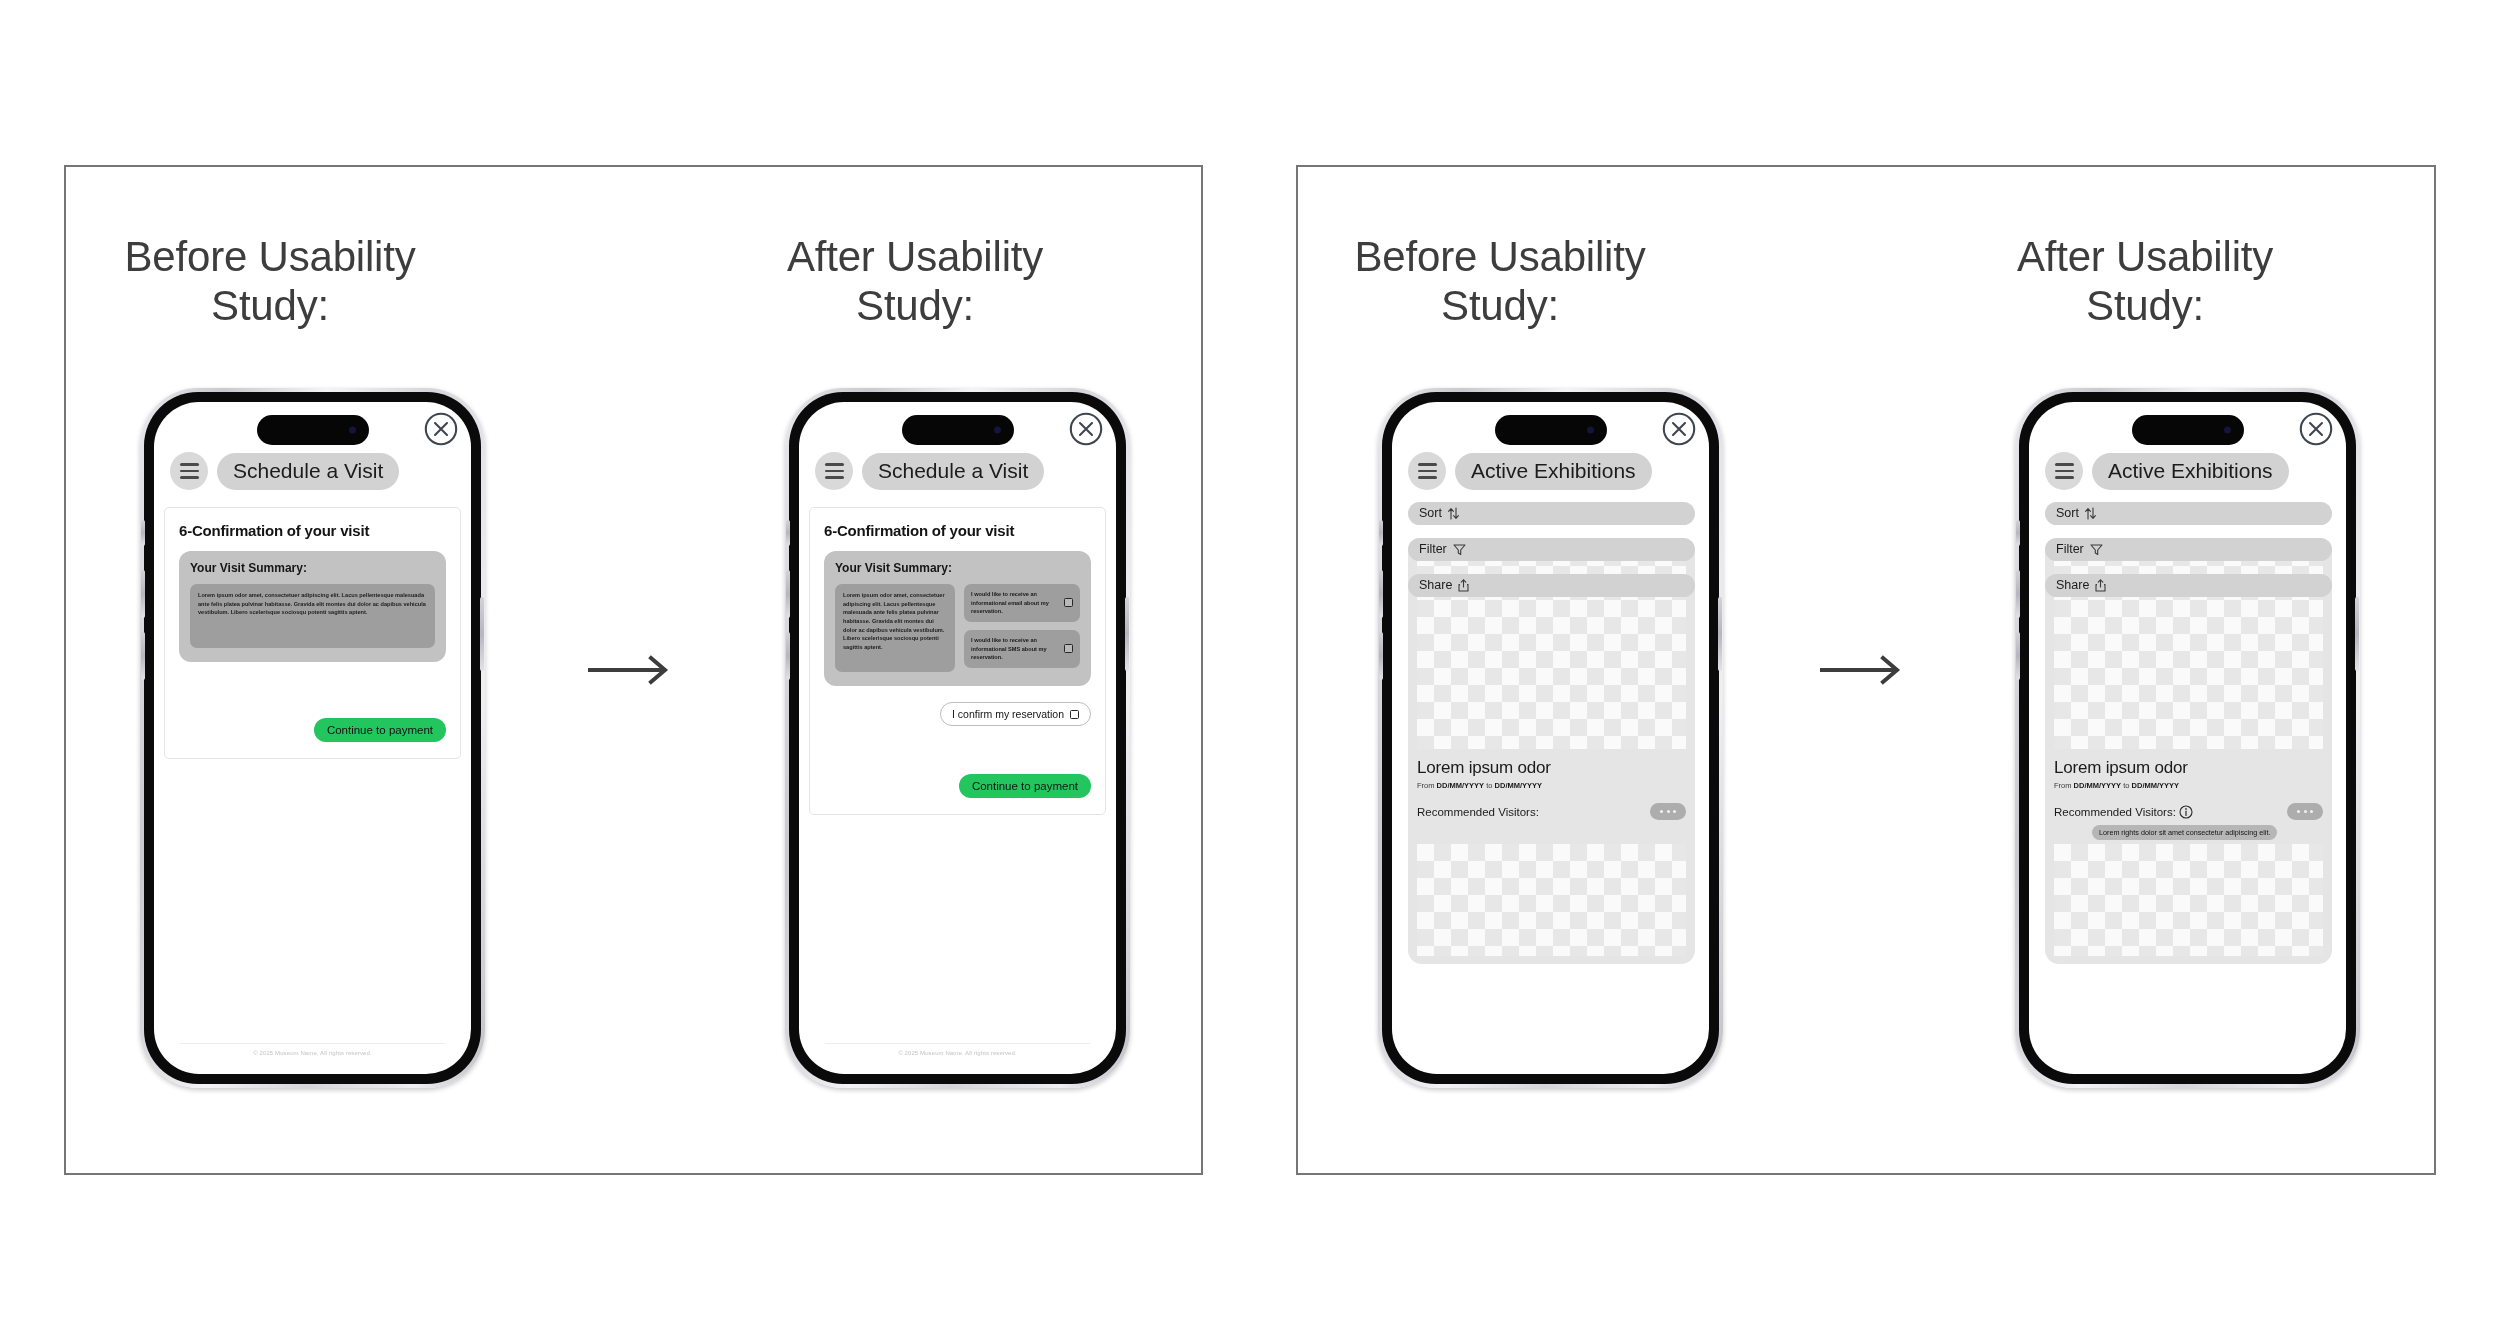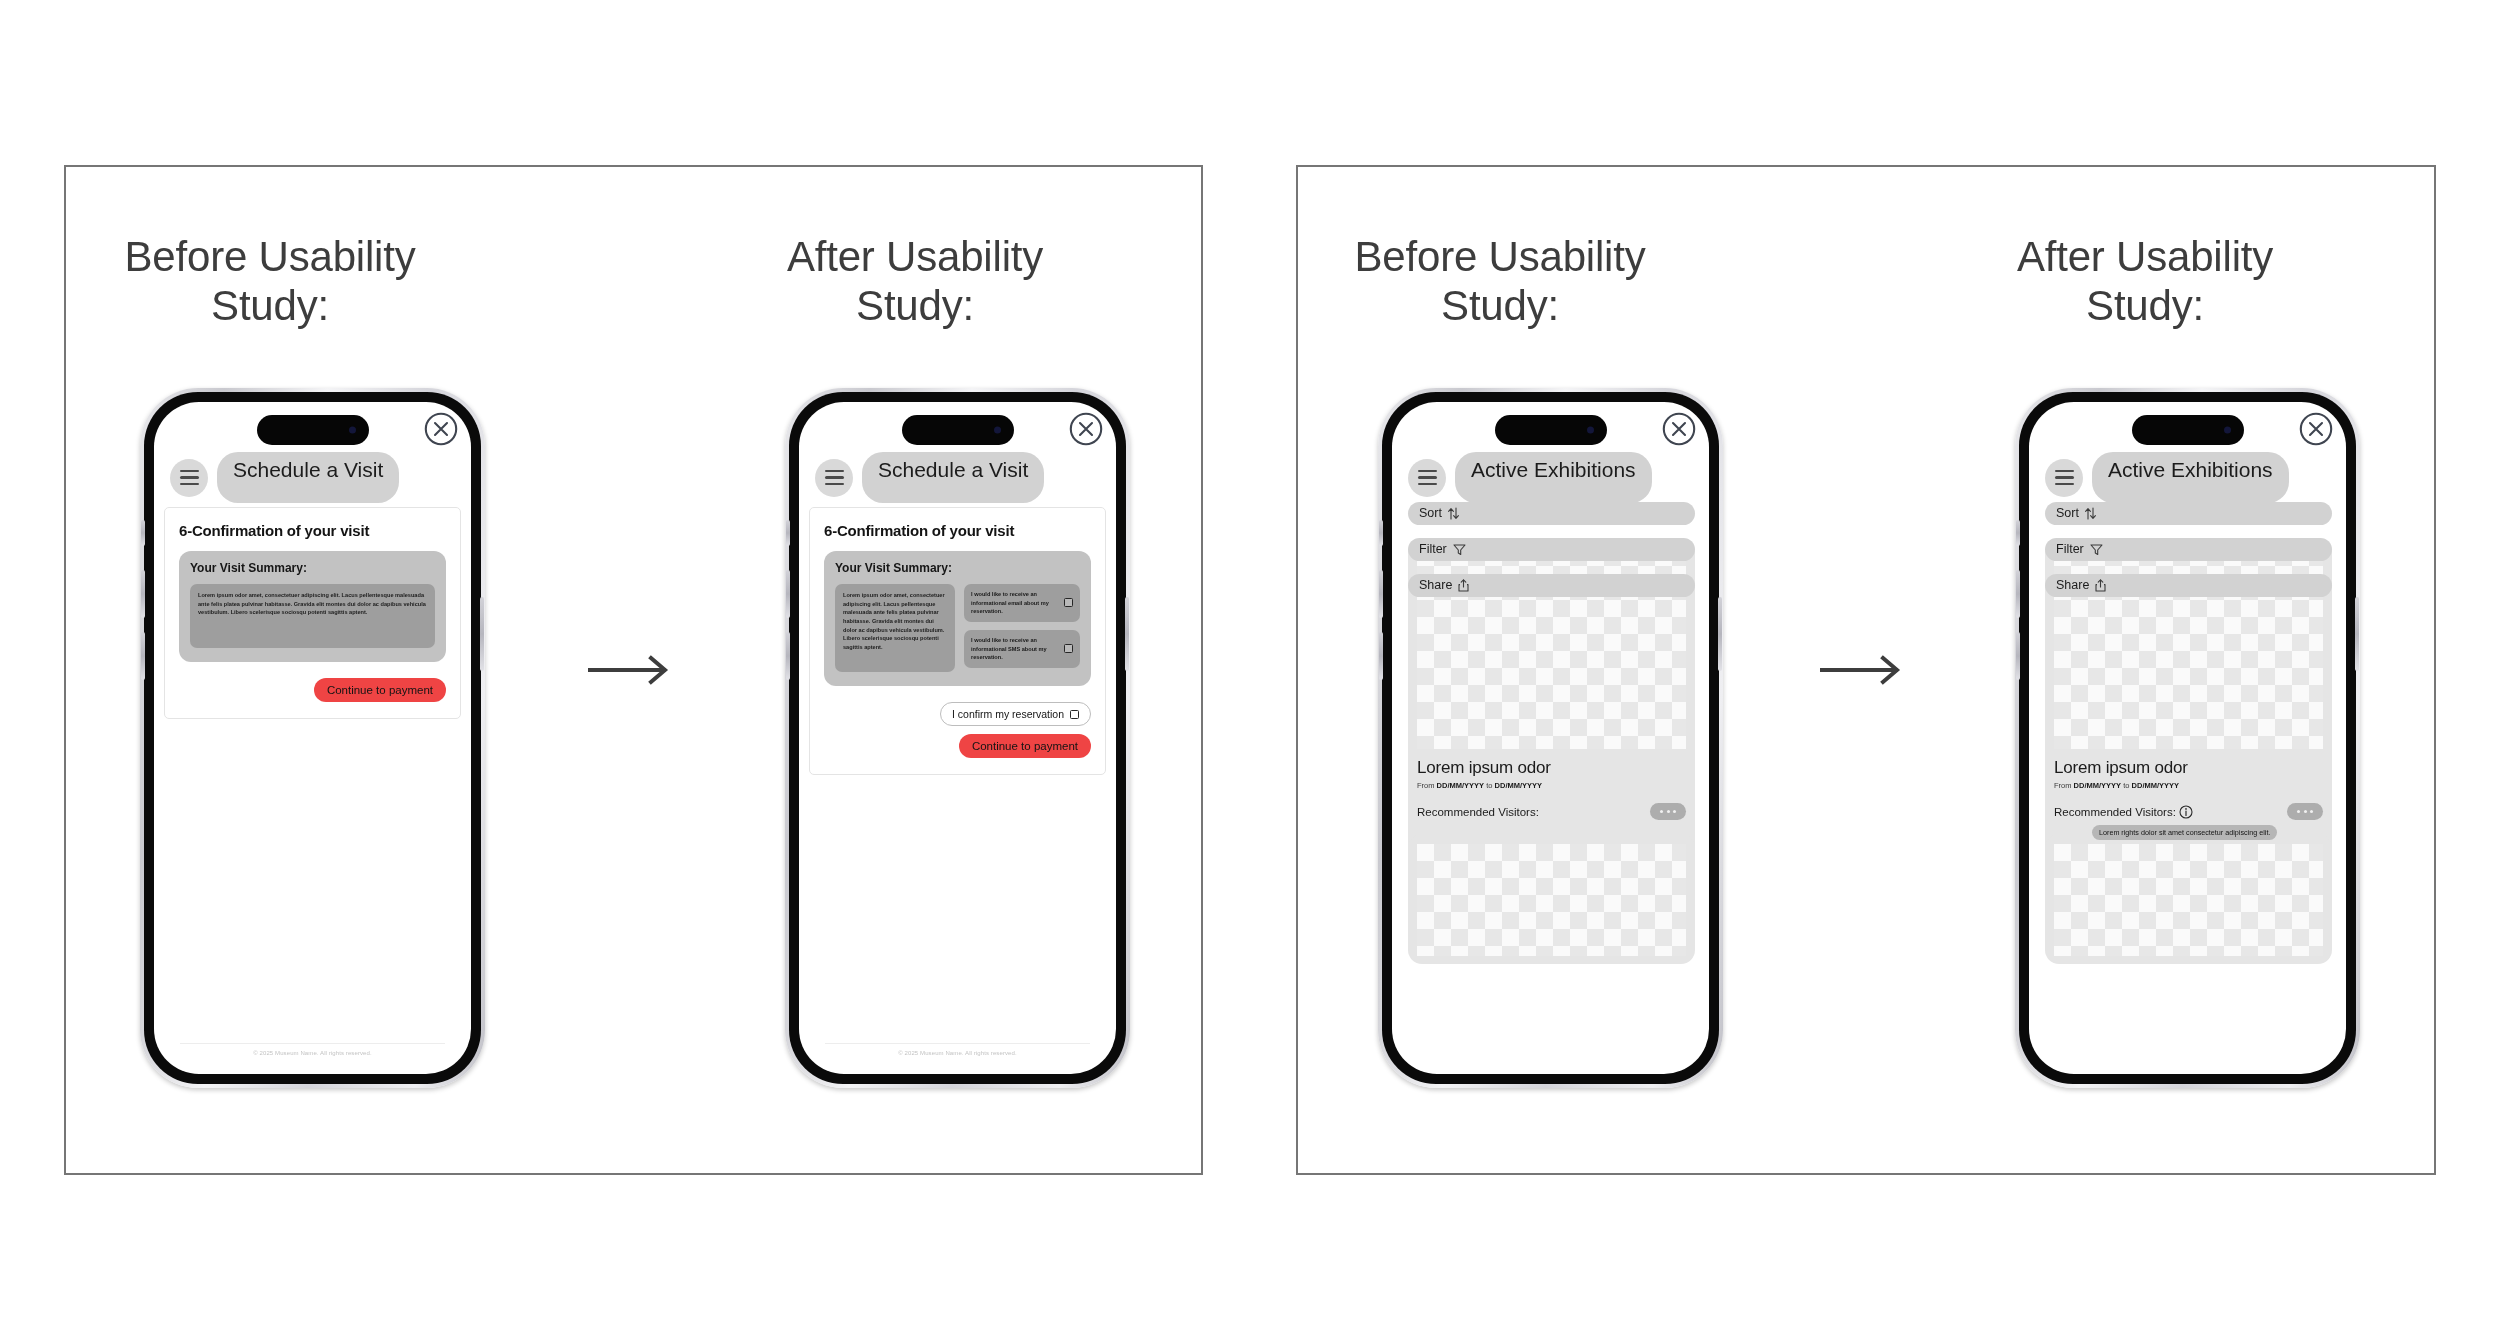--- a/index.html
+++ b/index.html
@@ -137,21 +137,21 @@
   }
   .hamburger span {
     display: block;
     width: 19px; height: 2.6px;
     background: #4a4a4a;
     border-radius: 2px;
   }
   .title-pill {
     background: #d2d2d2;
     border-radius: 21px;
-    padding: 7px 16px 23px;
+    padding: 7px 16px 9px;
     font-size: 21px;
     color: #1c1c1c;
     line-height: 1;
     white-space: nowrap;
   }
 
   
   .content-card {
     position: absolute;
     left: 10px;
@@ -230,26 +230,27 @@
     font-size: 10.5px;
     color: #141414;
     display: flex;
     align-items: center;
     gap: 6px;
     white-space: nowrap;
     text-align: center;
   }
   .confirm-pill .cbx { width: 9px; height: 9px; background: #fff; }
   .btn-pill {
-    background: #ef4444;
+    background: #22c55e;
     border-radius: 15px;
     padding: 6px 13px;
     font-size: 11.5px;
     color: #141414;
     white-space: nowrap;
+    margin-top: 40px;
   }
 
   
   .screen-footer {
     position: absolute;
     left: 26px;
     right: 26px;
     bottom: 18px;
     text-align: center;
   }

